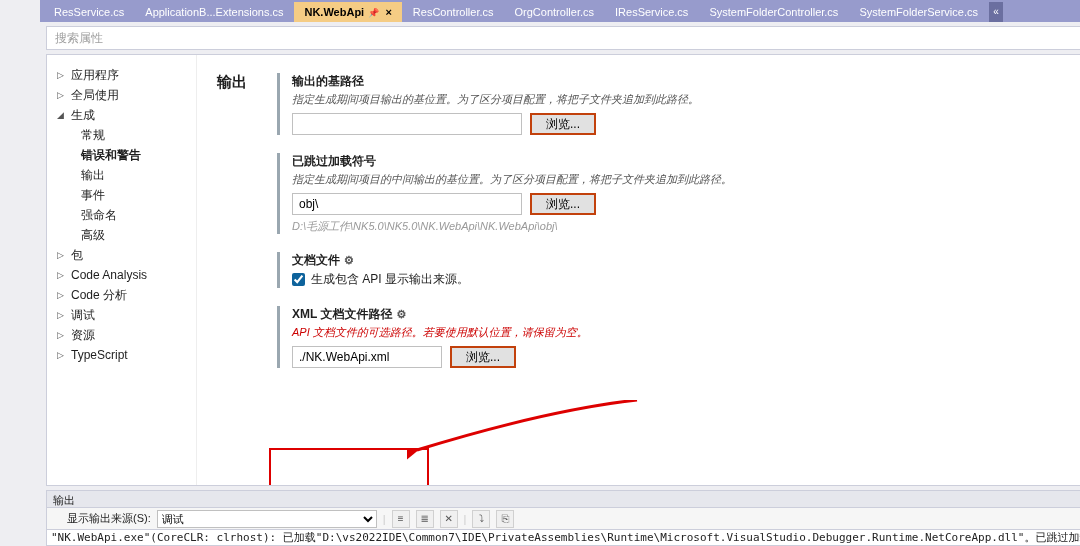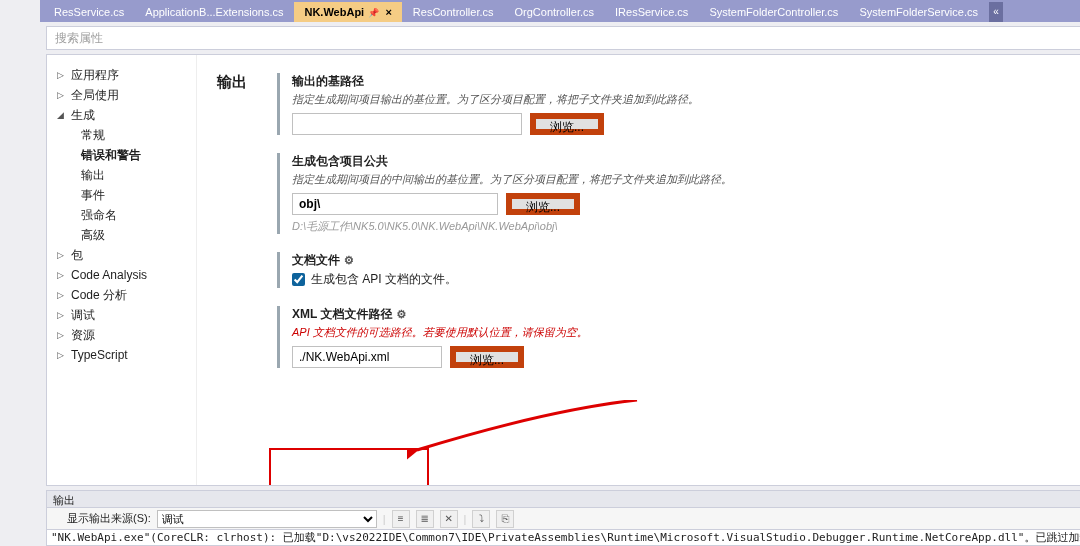--- a/index.html
+++ b/index.html
@@ -26,21 +26,21 @@
   .sidebar .item.selected { font-weight: 700; }
 
   .main { flex: 1 1 auto; position: relative; padding: 18px 20px 10px 20px; overflow: hidden; }
   .main-header { font-size: 15px; font-weight: 600; margin-bottom: 12px; color: #1e1e1e; }
   .vbar { border-left: 3px solid #9aa7b0; padding-left: 12px; margin-bottom: 18px; }
   .section-title { font-size: 12px; font-weight: 700; margin-bottom: 2px; }
   .section-title .gear { font-size: 11px; margin-left: 4px; color: #555; }
   .section-desc { font-size: 11px; color: #555; margin-bottom: 6px; font-style: italic; }
   .row { display: flex; align-items: center; margin-bottom: 4px; }
   .row input[type=text] { height: 22px; border: 1px solid #c0c0c0; padding: 0 6px; font-size: 12px; background: #fff; }
-  .btn { height: 22px; padding: 0 14px; border: 6px solid #c2410c; background: #e1e1e1; font-size: 12px; cursor: pointer; margin-left: 8px; }
+  .btn { height: 22px; padding: 0 14px; border: 2px solid #c2410c; background: #e1e1e1; font-size: 12px; cursor: pointer; margin-left: 8px; }
   .checkbox-row { display: flex; align-items: center; gap: 6px; font-size: 12px; }
   .checkbox-row input { width: 13px; height: 13px; accent-color: #0e639c; }
   .red-desc { color: #c00; }
 
   
   .arrow { position: absolute; pointer-events: none; }
 
   
   .red-box { position: absolute; border: 2px solid #d00; pointer-events: none; }
 
@@ -145,35 +145,35 @@
           <div class="vbar">
             <div class="section-title"><span>输出的基路径</span></div>
             <div class="section-desc">指定生成期间项目输出的基位置。为了区分项目配置，将把子文件夹追加到此路径。</div>
             <div class="row">
               <input type="text" style="width: 230px;" value="">
               <button class="btn">浏览...</button>
             </div>
           </div>
 
           <div class="vbar">
-            <div class="section-title"><span>生成包含项目公共</span></div>
+            <div class="section-title"><span>已跳过加载符号</span></div>
             <div class="section-desc">指定生成期间项目的中间输出的基位置。为了区分项目配置，将把子文件夹追加到此路径。</div>
             <div class="row">
-              <input type="text" style="width: 206px; font-weight: bold;" value="obj\">
+              <input type="text" style="width: 230px;" value="obj\">
               <button class="btn">浏览...</button>
             </div>
             <div class="section-desc" style="color:#999;">D:\毛源工作\NK5.0\NK5.0\NK.WebApi\NK.WebApi\obj\</div>
           </div>
 
 
           <div class="vbar">
             <div class="section-title"><span>文档文件</span><span class="gear">⚙</span></div>
             <div class="checkbox-row">
               <input type="checkbox" checked="" style="">
-              <span>生成包含 API 文档的文件。</span>
+              <span>生成包含 API 显示输出来源。</span>
             </div>
           </div>
 
           <div class="vbar" style="margin-bottom:4px;">
             <div class="section-title"><span>XML 文档文件路径</span><span class="gear">⚙</span></div>
             <div class="section-desc red-desc">API 文档文件的可选路径。若要使用默认位置，请保留为空。</div>
             <div class="row">
               <input type="text" style="width: 150px;" value="./NK.WebApi.xml">
               <button class="btn">浏览...</button>
             </div>

